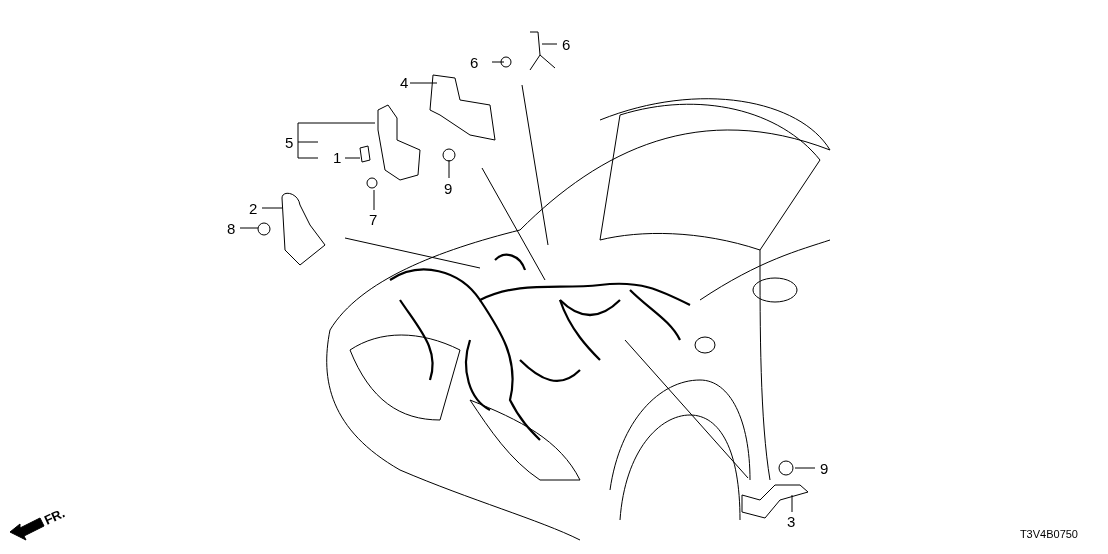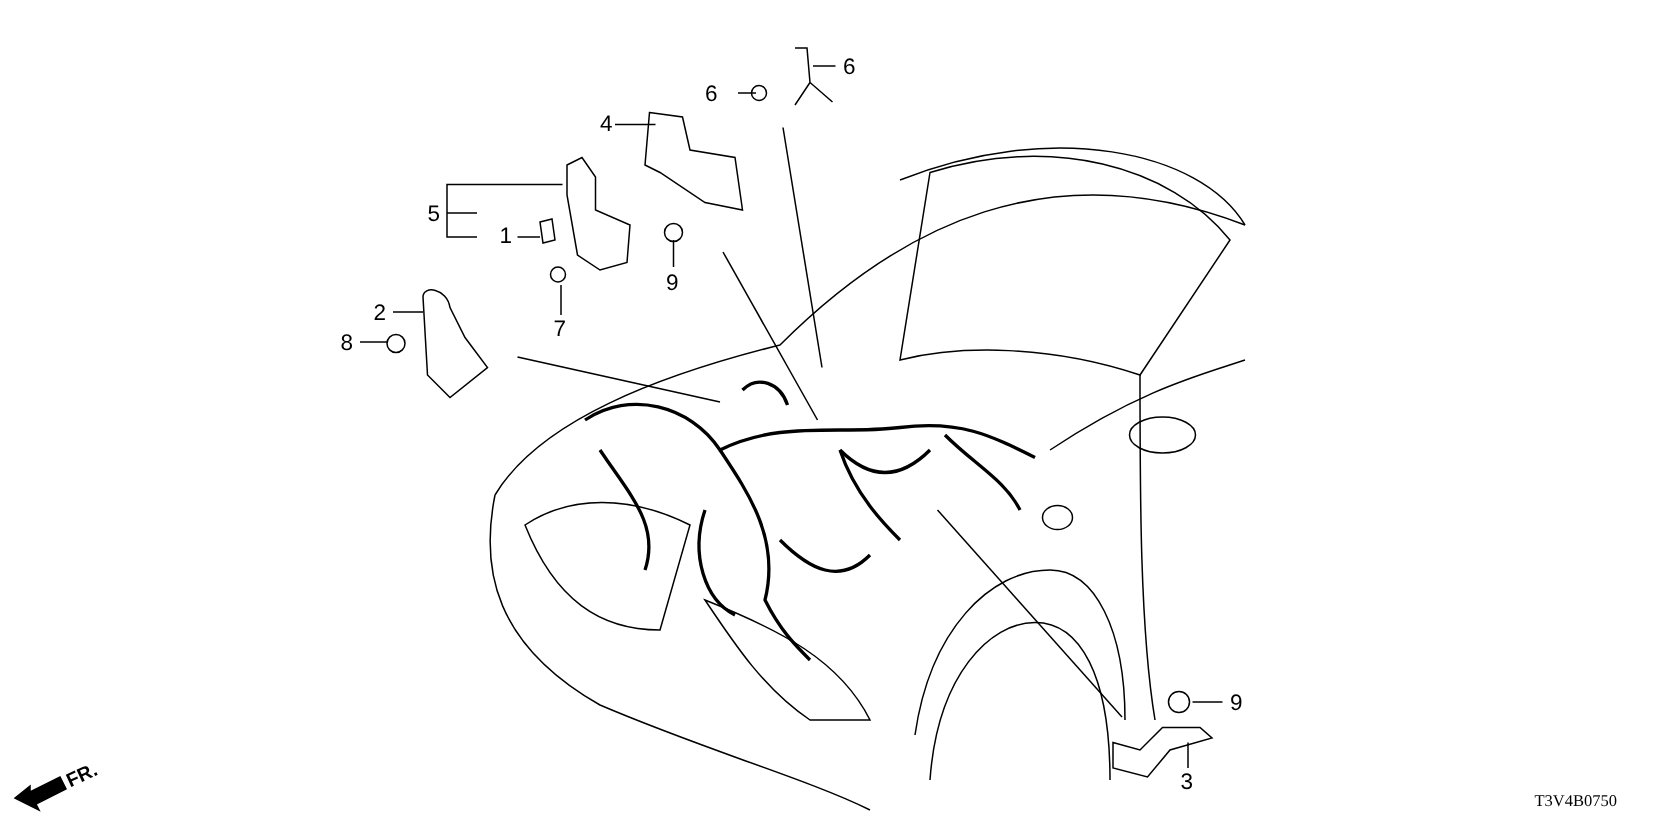--- a/index.html
+++ b/index.html
@@ -1,19 +1,19 @@
 <!DOCTYPE html>
 <html><head>
 <meta charset="utf-8">
 <style>
   html,body{margin:0;padding:0;background:#fff;}
   body{width:1108px;height:554px;position:relative;overflow:hidden;font-family:"Liberation Sans",sans-serif;}
   #canvas{position:absolute;left:0;top:0;}
   .lbl{position:absolute;font-family:"Liberation Sans",sans-serif;font-size:15px;color:#000;line-height:1;}
-  .code{position:absolute;right:30px;bottom:14px;font-size:11px;font-family:Liberation Serif, serif;color:#000;}
+  .code{position:absolute;right:30px;bottom:14px;font-size:11px;font-family:Liberation Sans, sans-serif;color:#000;}
   .fr{position:absolute;left:8px;bottom:14px;}
 </style>
 </head>
 <body>
 
 <svg id="canvas" width="1108" height="554" viewBox="0 0 1108 554">
   <g fill="none" stroke="#000" stroke-width="1">
 
     <path d="M330 330 C360 280 440 250 520 230 C600 150 700 100 830 150"></path>
     <path d="M600 120 C700 80 800 100 830 150"></path>

